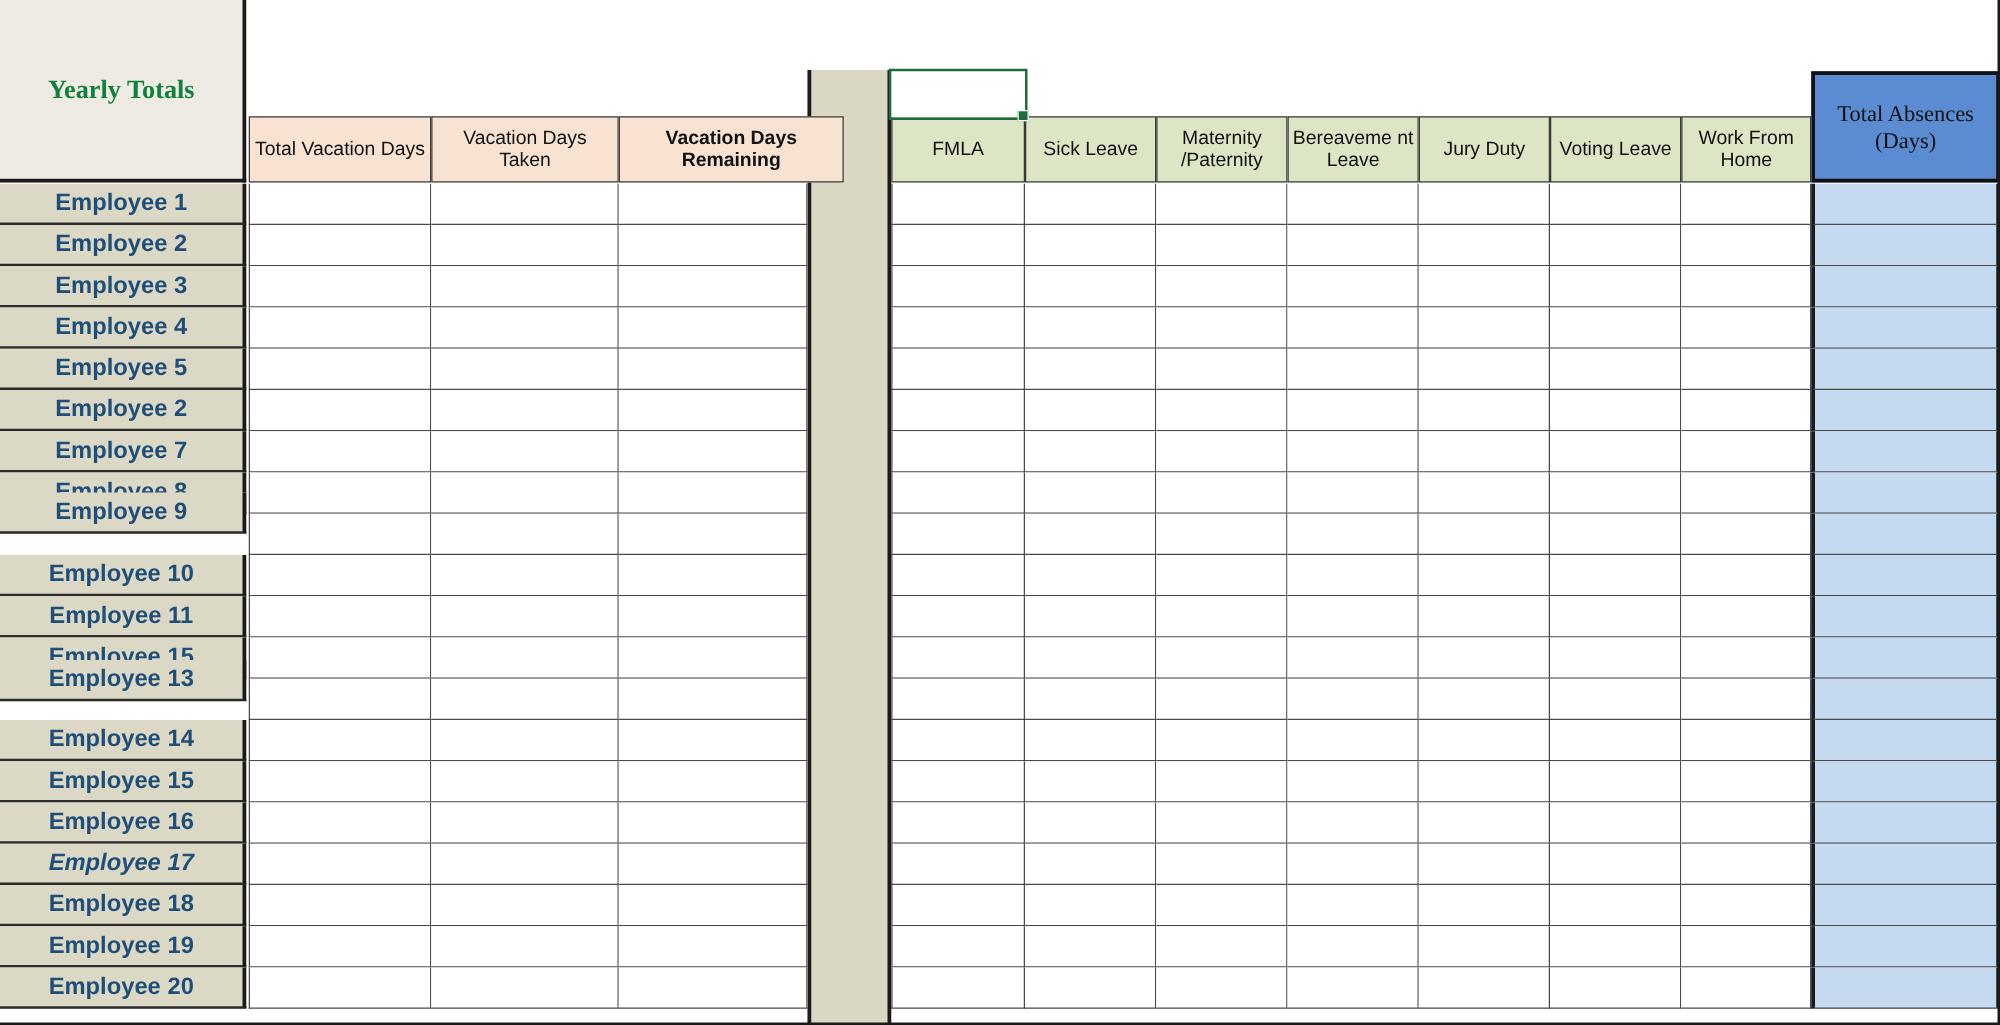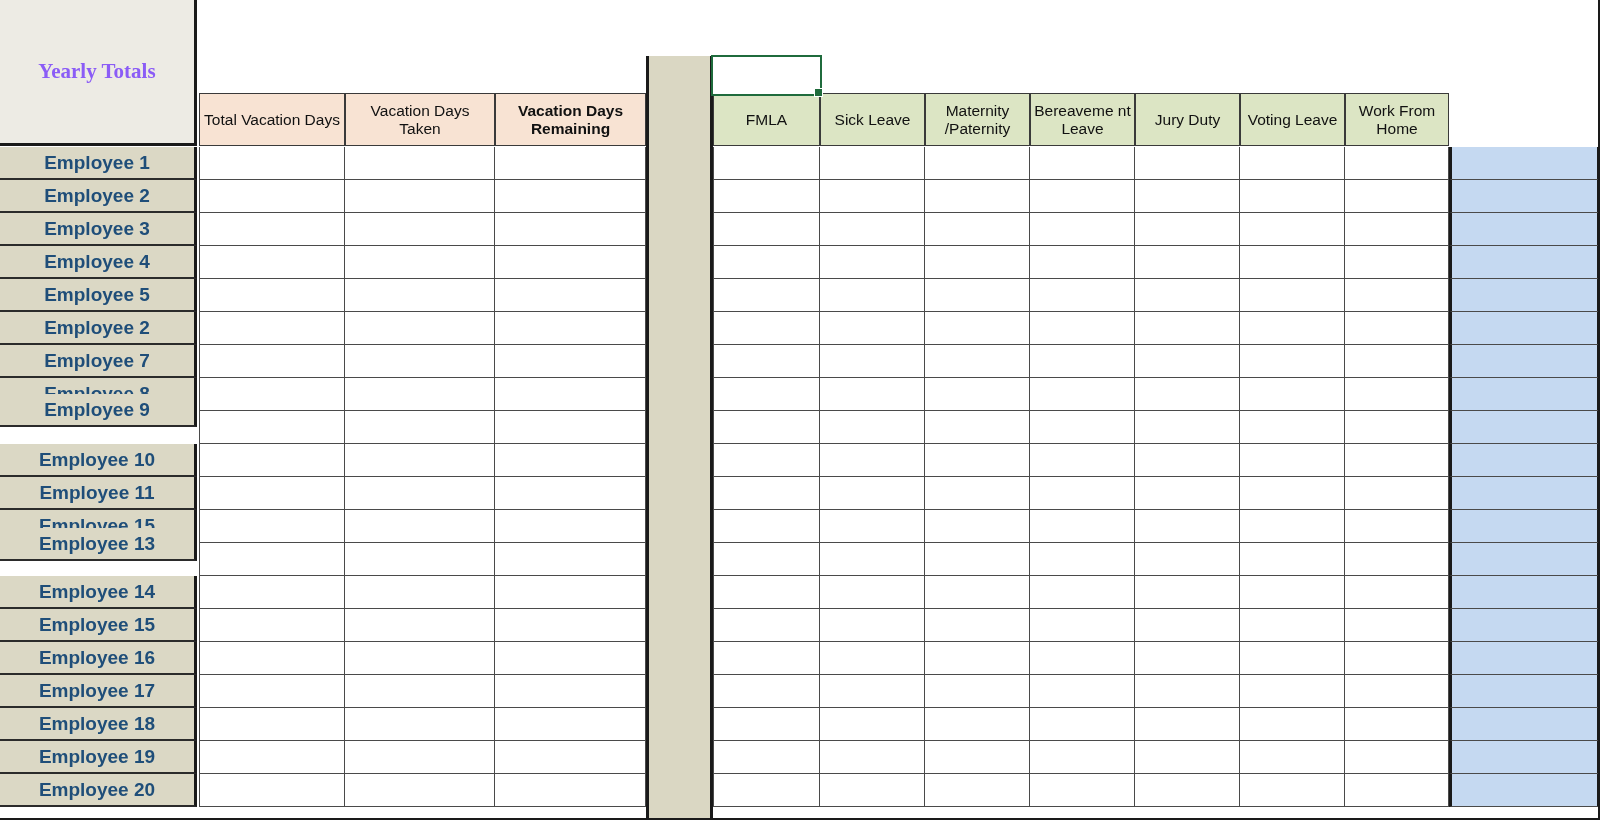--- a/index.html
+++ b/index.html
@@ -32,21 +32,21 @@
   
   .corner {
     left: 0; top: 0;
     width: 197px; height: 146px;
     background: #EDEBE4;
     border-right: 3px solid #1a1a1a;
     border-bottom: 3px solid #1a1a1a;
     font-family: "Liberation Serif", serif;
     font-weight: bold;
     font-size: 21px;
-    color: #8b5cf6;
+    color: #15803d;
   }
 
   
   .titlebar {
     left: 197px; top: 0;
     width: 1403px; height: 56px;
     background: #DAD7C3;
     font-family: "Liberation Serif", serif;
     font-weight: bold;
     font-size: 25px;
@@ -180,25 +180,28 @@
 <div id="sheet">
 
   <div class="cell corner">
     <span>Yearly Totals</span>
   </div>
 
 
   <div class="spacer-strip"></div>
 
 
+  <div class="cell total-head">
+    <span>Total Absences (Days)</span>
+  </div>
 
   <div id="generated">
       <div class="cell subhead subhead-ded" style="left: 199px; width: 146px;">Total Vacation Days</div>
       <div class="cell subhead subhead-ded" style="left: 345px; width: 150px;">Vacation Days Taken</div>
-      <div class="cell subhead subhead-ded bold" style="left: 495px; width: 151px;">Vacation Days Remaining</div>
+      <div class="cell subhead subhead-ded bold" style="left: 495px; width: 180px;">Vacation Days Remaining</div>
       <div class="cell subhead subhead-non" style="left: 713px; width: 107px;">FMLA</div>
       <div class="cell subhead subhead-non" style="left: 820px; width: 105px;">Sick Leave</div>
       <div class="cell subhead subhead-non" style="left: 925px; width: 105px;">Maternity /Paternity</div>
       <div class="cell subhead subhead-non" style="left: 1030px; width: 105px;">Bereaveme nt Leave</div>
       <div class="cell subhead subhead-non" style="left: 1135px; width: 105px;">Jury Duty</div>
       <div class="cell subhead subhead-non" style="left: 1240px; width: 105px;">Voting Leave</div>
       <div class="cell subhead subhead-non" style="left: 1345px; width: 104px;">Work From Home</div>
       <div class="cell emp" style="top: 147px;">Employee 1</div>
       <div class="cell dc firstcol" style="left: 199px; width: 146px; top: 147px;"></div>
       <div class="cell dc" style="left: 345px; width: 150px; top: 147px;"></div>
@@ -384,21 +387,21 @@
       <div class="cell dc" style="left: 345px; width: 150px; top: 642px;"></div>
       <div class="cell dc" style="left: 495px; width: 151px; top: 642px;"></div>
       <div class="cell dc firstcol" style="left: 713px; width: 107px; top: 642px;"></div>
       <div class="cell dc" style="left: 820px; width: 105px; top: 642px;"></div>
       <div class="cell dc" style="left: 925px; width: 105px; top: 642px;"></div>
       <div class="cell dc" style="left: 1030px; width: 105px; top: 642px;"></div>
       <div class="cell dc" style="left: 1135px; width: 105px; top: 642px;"></div>
       <div class="cell dc" style="left: 1240px; width: 105px; top: 642px;"></div>
       <div class="cell dc" style="left: 1345px; width: 104px; top: 642px;"></div>
       <div class="cell dc tot" style="left: 1449px; width: 151px; top: 642px;"></div>
-      <div class="cell emp" style="top: 675px;">Employee 17</div>
+      <div class="cell emp" style="top: 675px; font-style: italic;">Employee 17</div>
       <div class="cell dc firstcol" style="left: 199px; width: 146px; top: 675px;"></div>
       <div class="cell dc" style="left: 345px; width: 150px; top: 675px;"></div>
       <div class="cell dc" style="left: 495px; width: 151px; top: 675px;"></div>
       <div class="cell dc firstcol" style="left: 713px; width: 107px; top: 675px;"></div>
       <div class="cell dc" style="left: 820px; width: 105px; top: 675px;"></div>
       <div class="cell dc" style="left: 925px; width: 105px; top: 675px;"></div>
       <div class="cell dc" style="left: 1030px; width: 105px; top: 675px;"></div>
       <div class="cell dc" style="left: 1135px; width: 105px; top: 675px;"></div>
       <div class="cell dc" style="left: 1240px; width: 105px; top: 675px;"></div>
       <div class="cell dc" style="left: 1345px; width: 104px; top: 675px;"></div>

